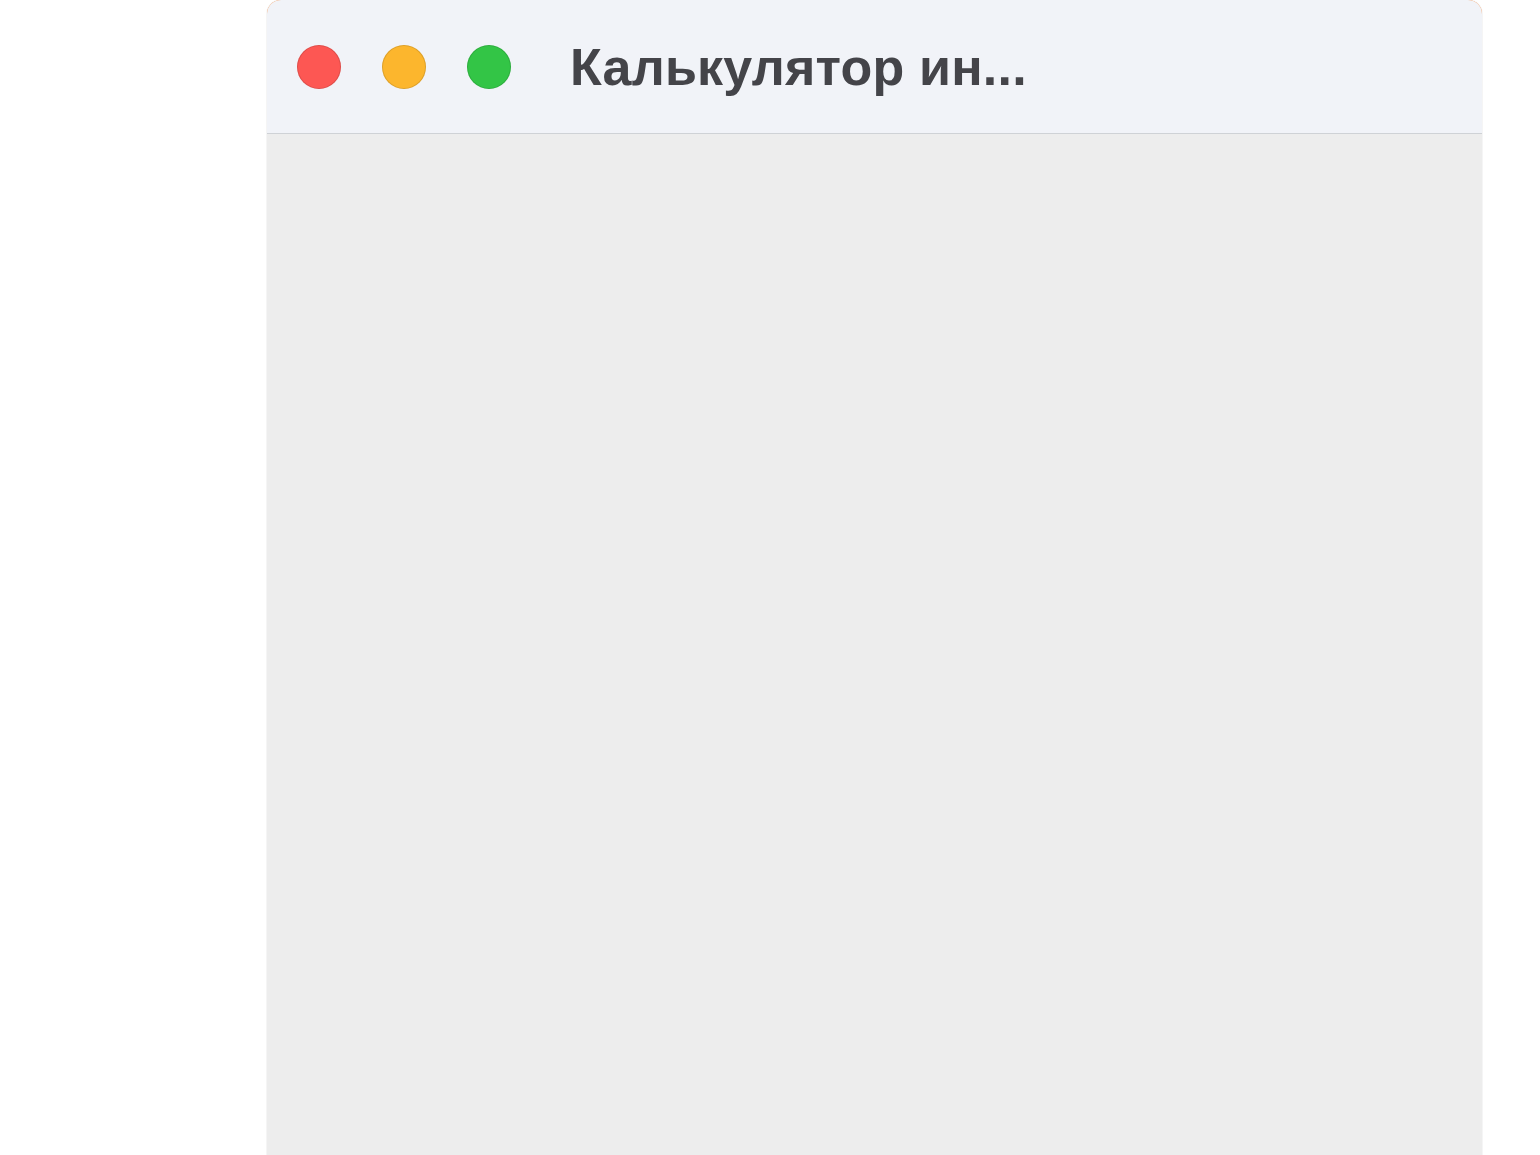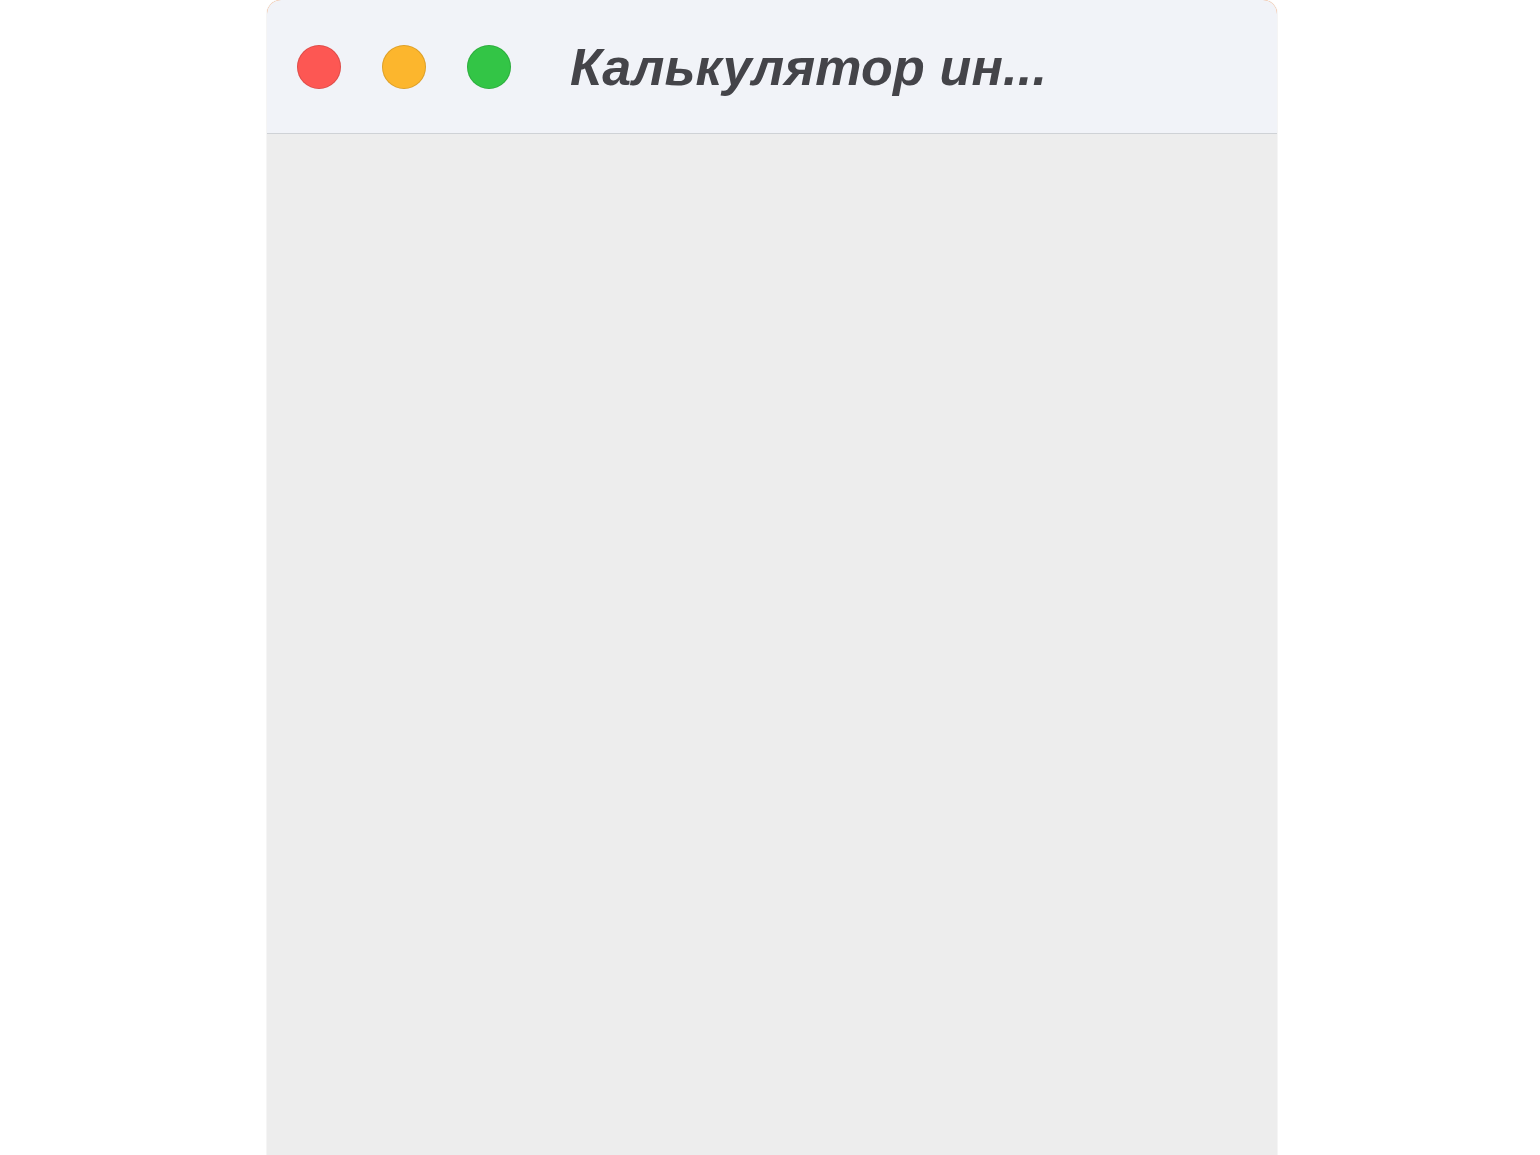--- a/index.html
+++ b/index.html
@@ -17,28 +17,27 @@
     .stage {
       position: relative;
       width: 1540px;
       height: 1155px;
       background: #ffffff;
     }
     .window {
       position: absolute;
       left: 267px;
       top: 0;
-      width: 1010px;
+      width: 1215px;
       height: 1155px;
       background: #f97316;
       border-top-left-radius: 14px;
       border-top-right-radius: 14px;
       box-shadow: 0 0 0 1px rgba(0,0,0,0.04);
       overflow: hidden;
-      font-style: italic;
     }
     .titlebar {
       position: relative;
       height: 134px;
       background: #f1f3f8;
       border-bottom: 1px solid #cfd2d6;
       display: flex;
       align-items: center;
     }
     .traffic-lights {

